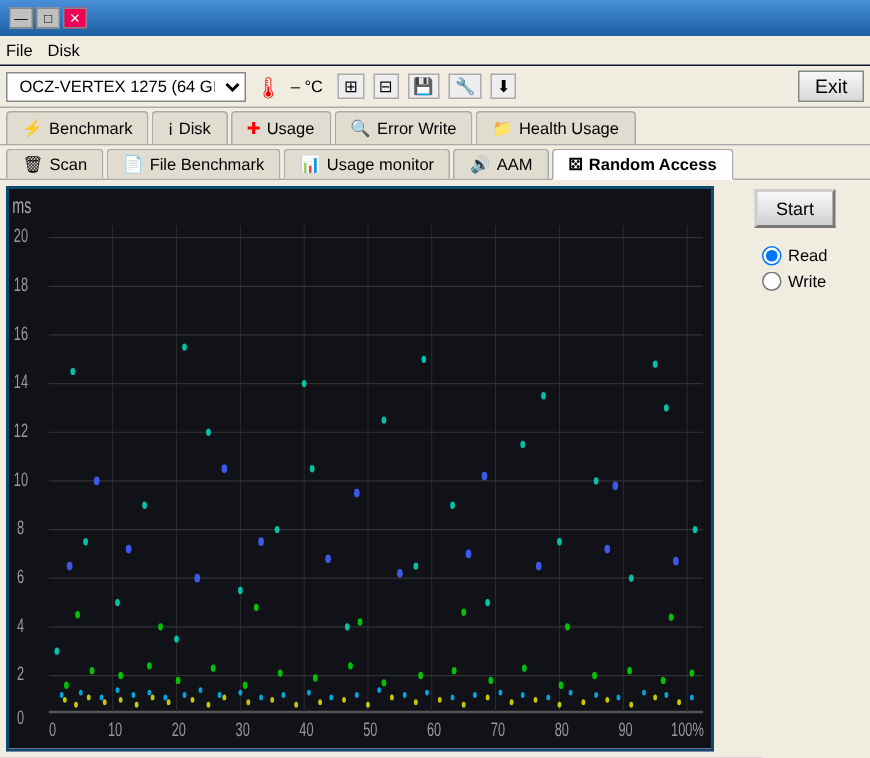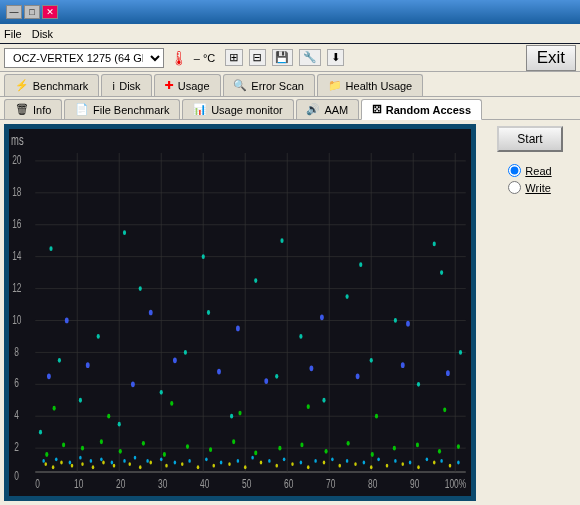--- a/index.html
+++ b/index.html
@@ -58,21 +58,21 @@
       background: white;
       width: 160px;
     }
     .temp-icon { color: #e00; font-size: 14px; }
     .exit-btn {
       margin-left: auto;
       padding: 2px 10px;
       border: 1px solid #888;
       background: linear-gradient(to bottom, #f8f8f8, #d8d8d8);
       cursor: pointer;
-      font-size: 17px;
+      font-size: 13px;
     }
     .tabs-row1, .tabs-row2 {
       background: #f0ece0;
       display: flex;
       gap: 2px;
       padding: 2px 4px 0;
       border-bottom: 1px solid #aaa;
     }
     .tab {
       padding: 3px 10px;
@@ -102,42 +102,42 @@
       background: #f0ece0;
       padding: 4px;
       display: flex;
       flex-direction: column;
     }
     .chart-container {
       background: #f9a8d4;
       flex: 1;
       position: relative;
       overflow: hidden;
-      border: 5px solid #0c4a6e;
+      border: 2px solid #0c4a6e;
     }
     .chart-svg { width: 100%; height: 100%; }
     .right-panel {
       width: 100px;
       padding: 6px;
       display: flex;
       flex-direction: column;
       gap: 8px;
       align-items: center;
     }
     .start-btn {
-      width: 66px;
+      width: 54px;
       padding: 4px;
       border: 2px outset #ccc;
       background: linear-gradient(to bottom, #f8f8f8, #d0d0d0);
       cursor: pointer;
       font-size: 12px;
       text-align: center;
     }
     .radio-group { display: flex; flex-direction: column; gap: 4px; margin-top: 4px; }
-    .radio-item { display: flex; align-items: flex-end; gap: 4px; font-size: 11px; text-decoration: underline; }
+    .radio-item { display: flex; align-items: flex-end; gap: 4px; font-size: 11px; }
   </style>
 </head>
 <body>
 
 <div class="title-bar">
   <div class="title-bar-buttons">
     <div class="tb-btn">—</div>
     <div class="tb-btn">□</div>
     <div class="tb-btn close">✕</div>
   </div>
@@ -170,32 +170,32 @@
   <div class="tab">
     <span>ℹ</span>
     <span>Disk</span>
   </div>
   <div class="tab">
     <span style="color:red;">✚</span>
     <span>Usage</span>
   </div>
   <div class="tab">
     <span>🔍</span>
-    <span>Error Scan</span>
+    <span>Error Write</span>
   </div>
   <div class="tab">
     <span>📁</span>
     <span>Health Usage</span>
   </div>
 </div>
 
 <div class="tabs-row2">
   <div class="tab">
     <span>🗑</span>
-    <span>Info</span>
+    <span>Scan</span>
   </div>
   <div class="tab">
     <span>📄</span>
     <span>File Benchmark</span>
   </div>
   <div class="tab">
     <span>📊</span>
     <span>Usage monitor</span>
   </div>
   <div class="tab">

